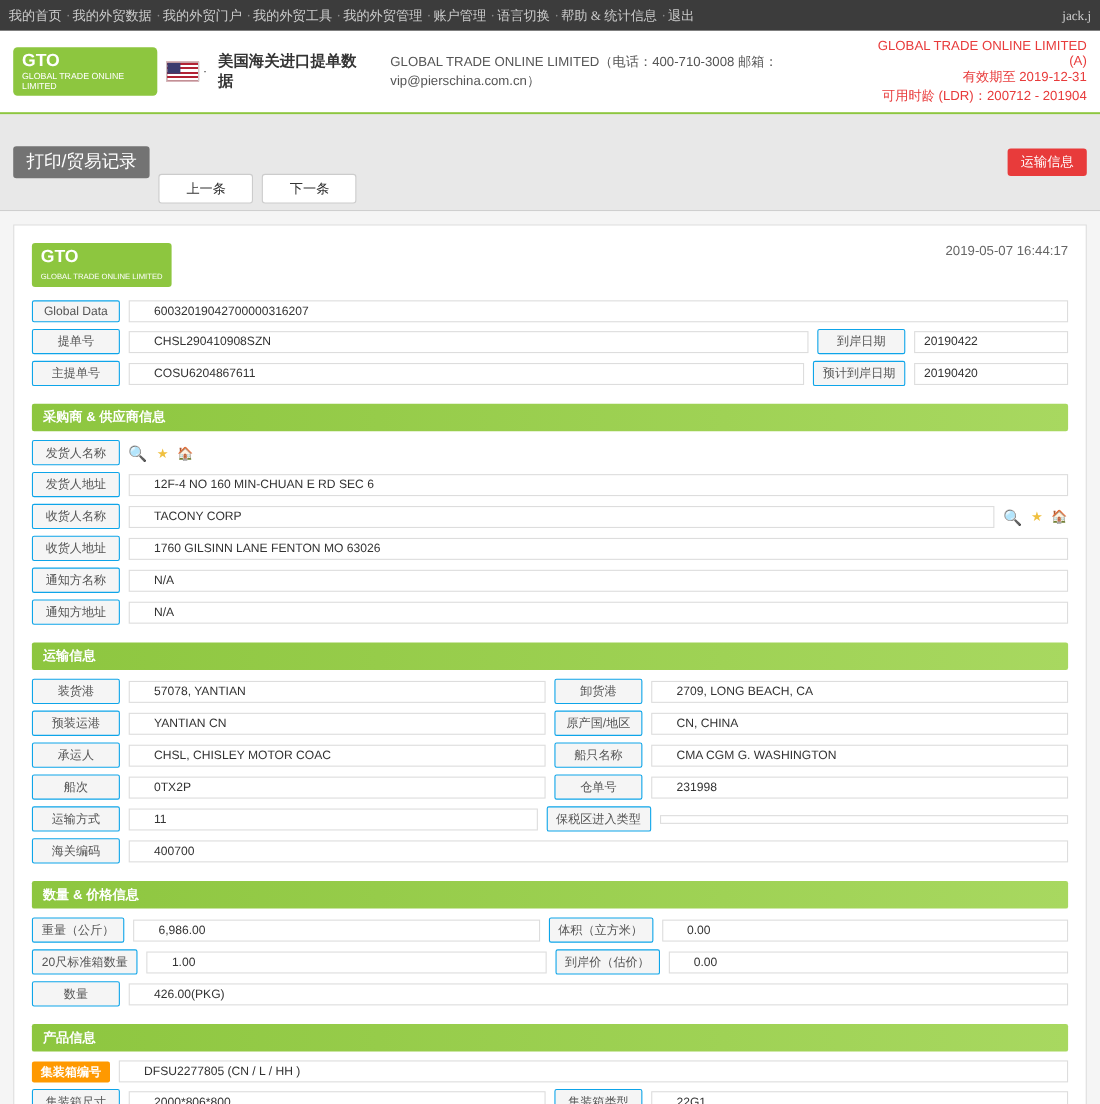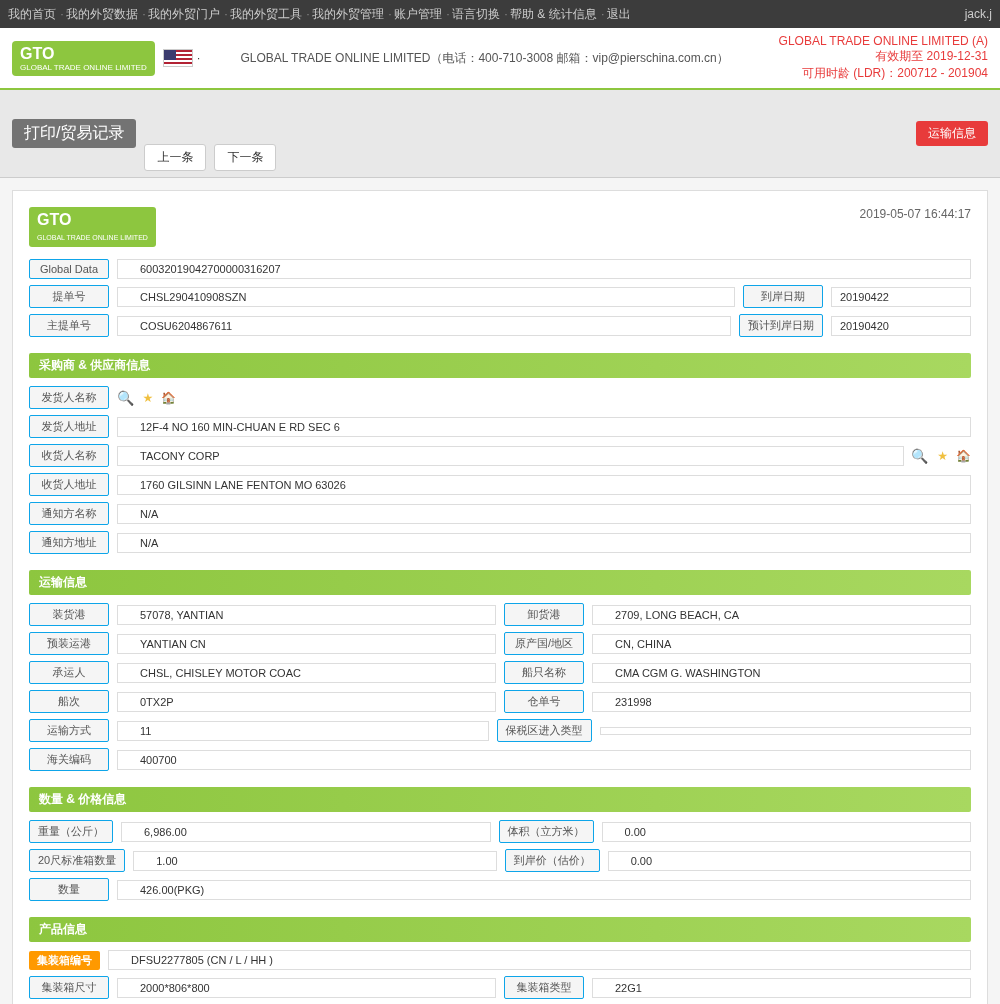--- a/index.html
+++ b/index.html
@@ -1,39 +1,39 @@
 <!DOCTYPE html>
 <html><head>
   <meta charset="utf-8">
   <style>
     * { margin: 0; padding: 0; box-sizing: border-box; }
     body { font-family: Arial, sans-serif; font-size: 12px; background: #f0f0f0; color: #333; width: 1000px; }
 
     
-    .top-nav { background: #3c3c3c; color: #ccc; display: flex; align-items: center; padding: 0 8px; height: 28px; font-size: 12px; }
+    .top-nav { background: #3c3c3c; color: #ccc; display: flex; align-items: center; padding: 0 8px; height: 28px; font-size: 12px; font-family: Liberation Serif, serif; }
     .top-nav a { color: #ccc; text-decoration: none; margin-right: 2px; }
     .top-nav .sep { margin: 0 2px; color: #888; }
     .top-nav .user { margin-left: auto; color: #ccc; }
 
     
     .header { background: #fff; display: flex; align-items: center; padding: 6px 12px; border-bottom: 2px solid #8dc63f; }
     .logo-area { display: flex; align-items: center; }
     .logo-box { background: #8dc63f; padding: 4px 8px; border-radius: 4px; margin-right: 8px; }
     .logo-text { color: #fff; font-weight: bold; font-size: 16px; }
     .logo-sub { color: #fff; font-size: 8px; display: block; }
     .flag-area { display: flex; align-items: center; margin-right: 10px; }
     .flag { width: 30px; height: 18px; background: linear-gradient(#fff 33%, #CC0001 33%, #CC0001 66%, #fff 66%); border: 1px solid #ccc; position: relative; overflow: hidden; }
     .page-title { font-size: 14px; font-weight: bold; color: #333; }
     .company-info { margin-left: 30px; color: #555; font-size: 12px; }
     .account-info { margin-left: auto; text-align: right; color: #e83b3b; font-size: 12px; }
 
     
     .toolbar { background: #e8e8e8; padding: 6px 12px; display: flex; align-items: center; gap: 8px; border-bottom: 1px solid #ccc; }
     .btn-green { background: #737373; color: #fff; border: none; padding: 4px 12px; border-radius: 3px; cursor: pointer; font-size: 16px; }
-    .btn-default { background: #fff; color: #333; border: 1px solid #ccc; padding: 4px 12px; border-radius: 3px; cursor: pointer; font-size: 12px; margin-top: 48px; }
+    .btn-default { background: #fff; color: #333; border: 1px solid #ccc; padding: 4px 24px; border-radius: 3px; cursor: pointer; font-size: 12px; margin-top: 48px; }
     .btn-red { background: #e83b3b; color: #fff; border: none; padding: 4px 12px; border-radius: 3px; cursor: pointer; font-size: 12px; margin-left: auto; }
 
     
     .main-content { background: #f5f5f5; padding: 12px; }
     .record-card { background: #fff; border: 1px solid #ddd; padding: 16px; margin: 0 auto; }
 
     
     .record-header { display: flex; justify-content: space-between; align-items: flex-start; margin-bottom: 12px; }
 
     
@@ -88,20 +88,21 @@
       <span class="logo-text">GTO</span>
       <span class="logo-sub">GLOBAL TRADE ONLINE LIMITED</span>
     </div>
     <div class="flag-area">
       <div class="flag" style="background:#b22234; width:30px; height:18px; position:relative;">
         <div style="position:absolute;top:0;left:0;right:0;bottom:0;background:repeating-linear-gradient(#b22234 0px,#b22234 2px,#fff 2px,#fff 4px);"></div>
         <div style="position:absolute;top:0;left:0;width:12px;height:10px;background:#3c3b6e;"></div>
       </div>
       <span style="margin-left:4px;font-size:11px;color:#333;">·</span>
     </div>
+    <span class="page-title">美国海关进口提单数据</span>
     <span class="company-info">GLOBAL TRADE ONLINE LIMITED（电话：400-710-3008  邮箱：vip@pierschina.com.cn）</span>
   </div>
   <div class="account-info">
     <div>GLOBAL TRADE ONLINE LIMITED (A)</div>
     <div>有效期至 2019-12-31</div>
     <div>可用时龄 (LDR)：200712 - 201904</div>
   </div>
 </div>
 
 <div class="toolbar">

